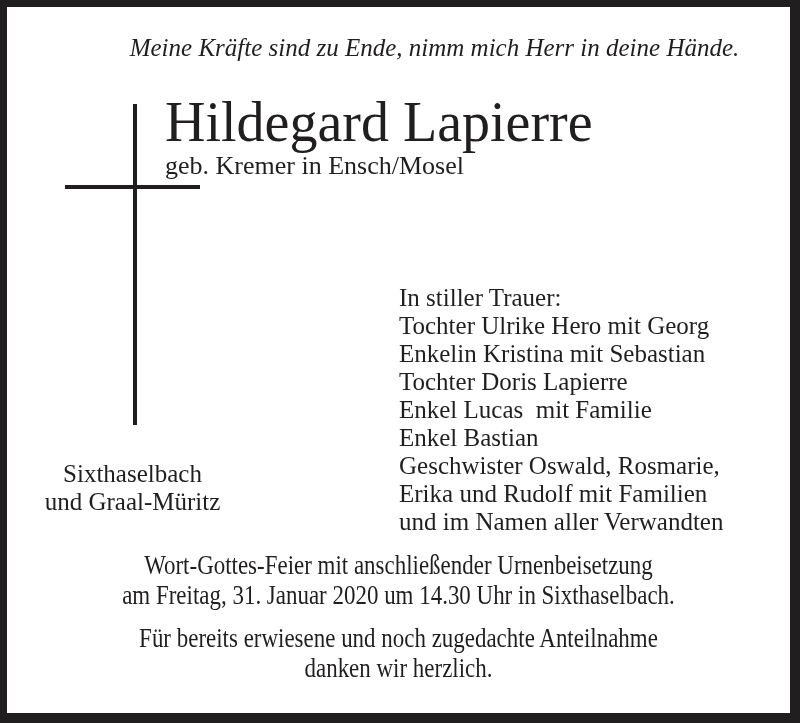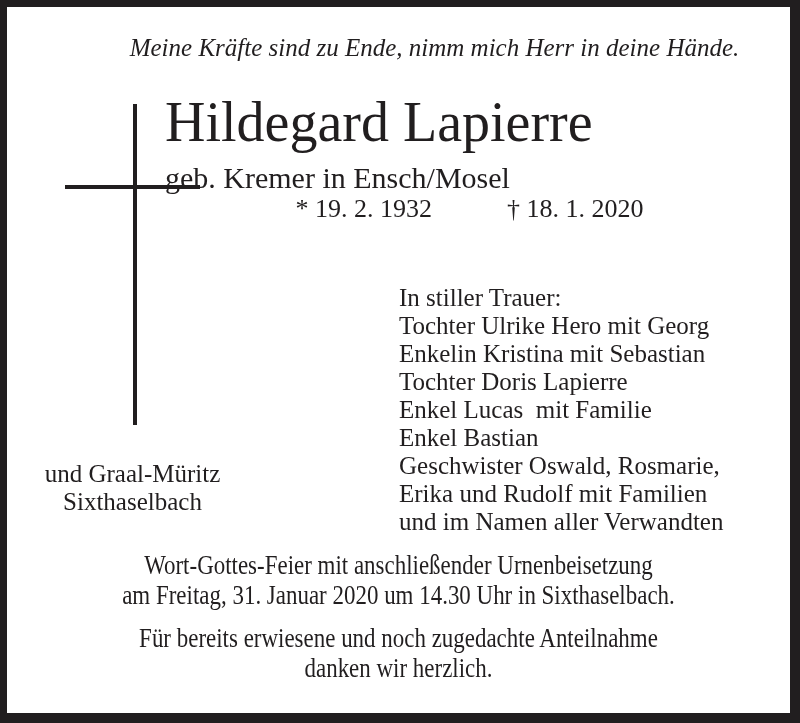--- a/index.html
+++ b/index.html
@@ -21,21 +21,21 @@
     text-align: center; font-style: italic; font-size: 25px; line-height: 28px;
     font-weight: 500;
     padding-left: 36px;
   }
   .cross-v { position: absolute; left: 126px; top: 97px;  width: 4px;  height: 321px; background: var(--ink, #211e1f); }
   .cross-h { position: absolute; left: 58px;  top: 178px; width: 135px; height: 4px;  background: var(--ink, #211e1f); }
   .header {
     position: absolute; left: 158px; right: 16px; top: 86px;
   }
   .name   { font-size: 56px; line-height: 58px; }
-  .origin { font-size: 30px; line-height: 30px; margin-top: 12px; }
+  .origin { font-size: 26px; line-height: 30px; }
   .dates  { font-size: 26px; line-height: 30px; margin-top: 1px;
             display: flex; justify-content: center; gap: 75px; }
   .mourners {
     position: absolute; left: 392px; top: 257px;
     font-size: 25px; line-height: 28px; margin-top: 20px;
   }
   .mourners div { white-space: pre; }
   .b { font-weight: normal; }
   .addresses {
     position: absolute; left: 13px; top: 453px; width: 225px;
@@ -57,34 +57,30 @@
   <div class="quote">Meine Kräfte sind zu Ende, nimm mich Herr in deine Hände.</div>
 
   <div>
     <div class="cross-v"></div>
     <div class="cross-h"></div>
   </div>
 
   <div class="header">
     <div class="name">Hildegard Lapierre</div>
     <div class="origin">geb. Kremer in Ensch/Mosel</div>
-    <div class="dates">
-      <span>* 19. 2. 1932</span>
-      <span>† 18. 1. 2020</span>
-    </div>
   </div>
 
   <div class="mourners">
     <div>In stiller Trauer:</div>
     <div><div><span>Tochter </span><span class="b">Ulrike Hero</span><span> mit </span><span class="b">Georg</span></div><div><span>Enkelin </span><span class="b">Kristina</span><span> mit </span><span class="b">Sebastian</span></div><div><span>Tochter </span><span class="b">Doris Lapierre</span></div><div><span>Enkel </span><span class="b">Lucas</span><span>  mit Familie</span></div><div><span>Enkel </span><span class="b">Bastian</span></div><div><span>Geschwister </span><span class="b">Oswald, Rosmarie,</span></div><div><span class="b">Erika</span><span> und </span><span class="b">Rudolf</span><span> mit Familien</span></div><div><span>und im Namen aller Verwandten</span></div></div>
   </div>
 
   <div class="addresses">
+      <div>Sixthaselbach</div>
       <div>und Graal-Müritz</div>
-      <div>Sixthaselbach</div>
     </div>
 
   <div class="condensed funeral">
       <div>Wort-Gottes-Feier mit anschließender Urnenbeisetzung</div>
       <div>am Freitag, 31. Januar 2020 um 14.30 Uhr in Sixthaselbach.</div>
     </div>
 
   <div class="condensed thanks">
       <div>Für bereits erwiesene und noch zugedachte Anteilnahme</div>
       <div>danken wir herzlich.</div>

